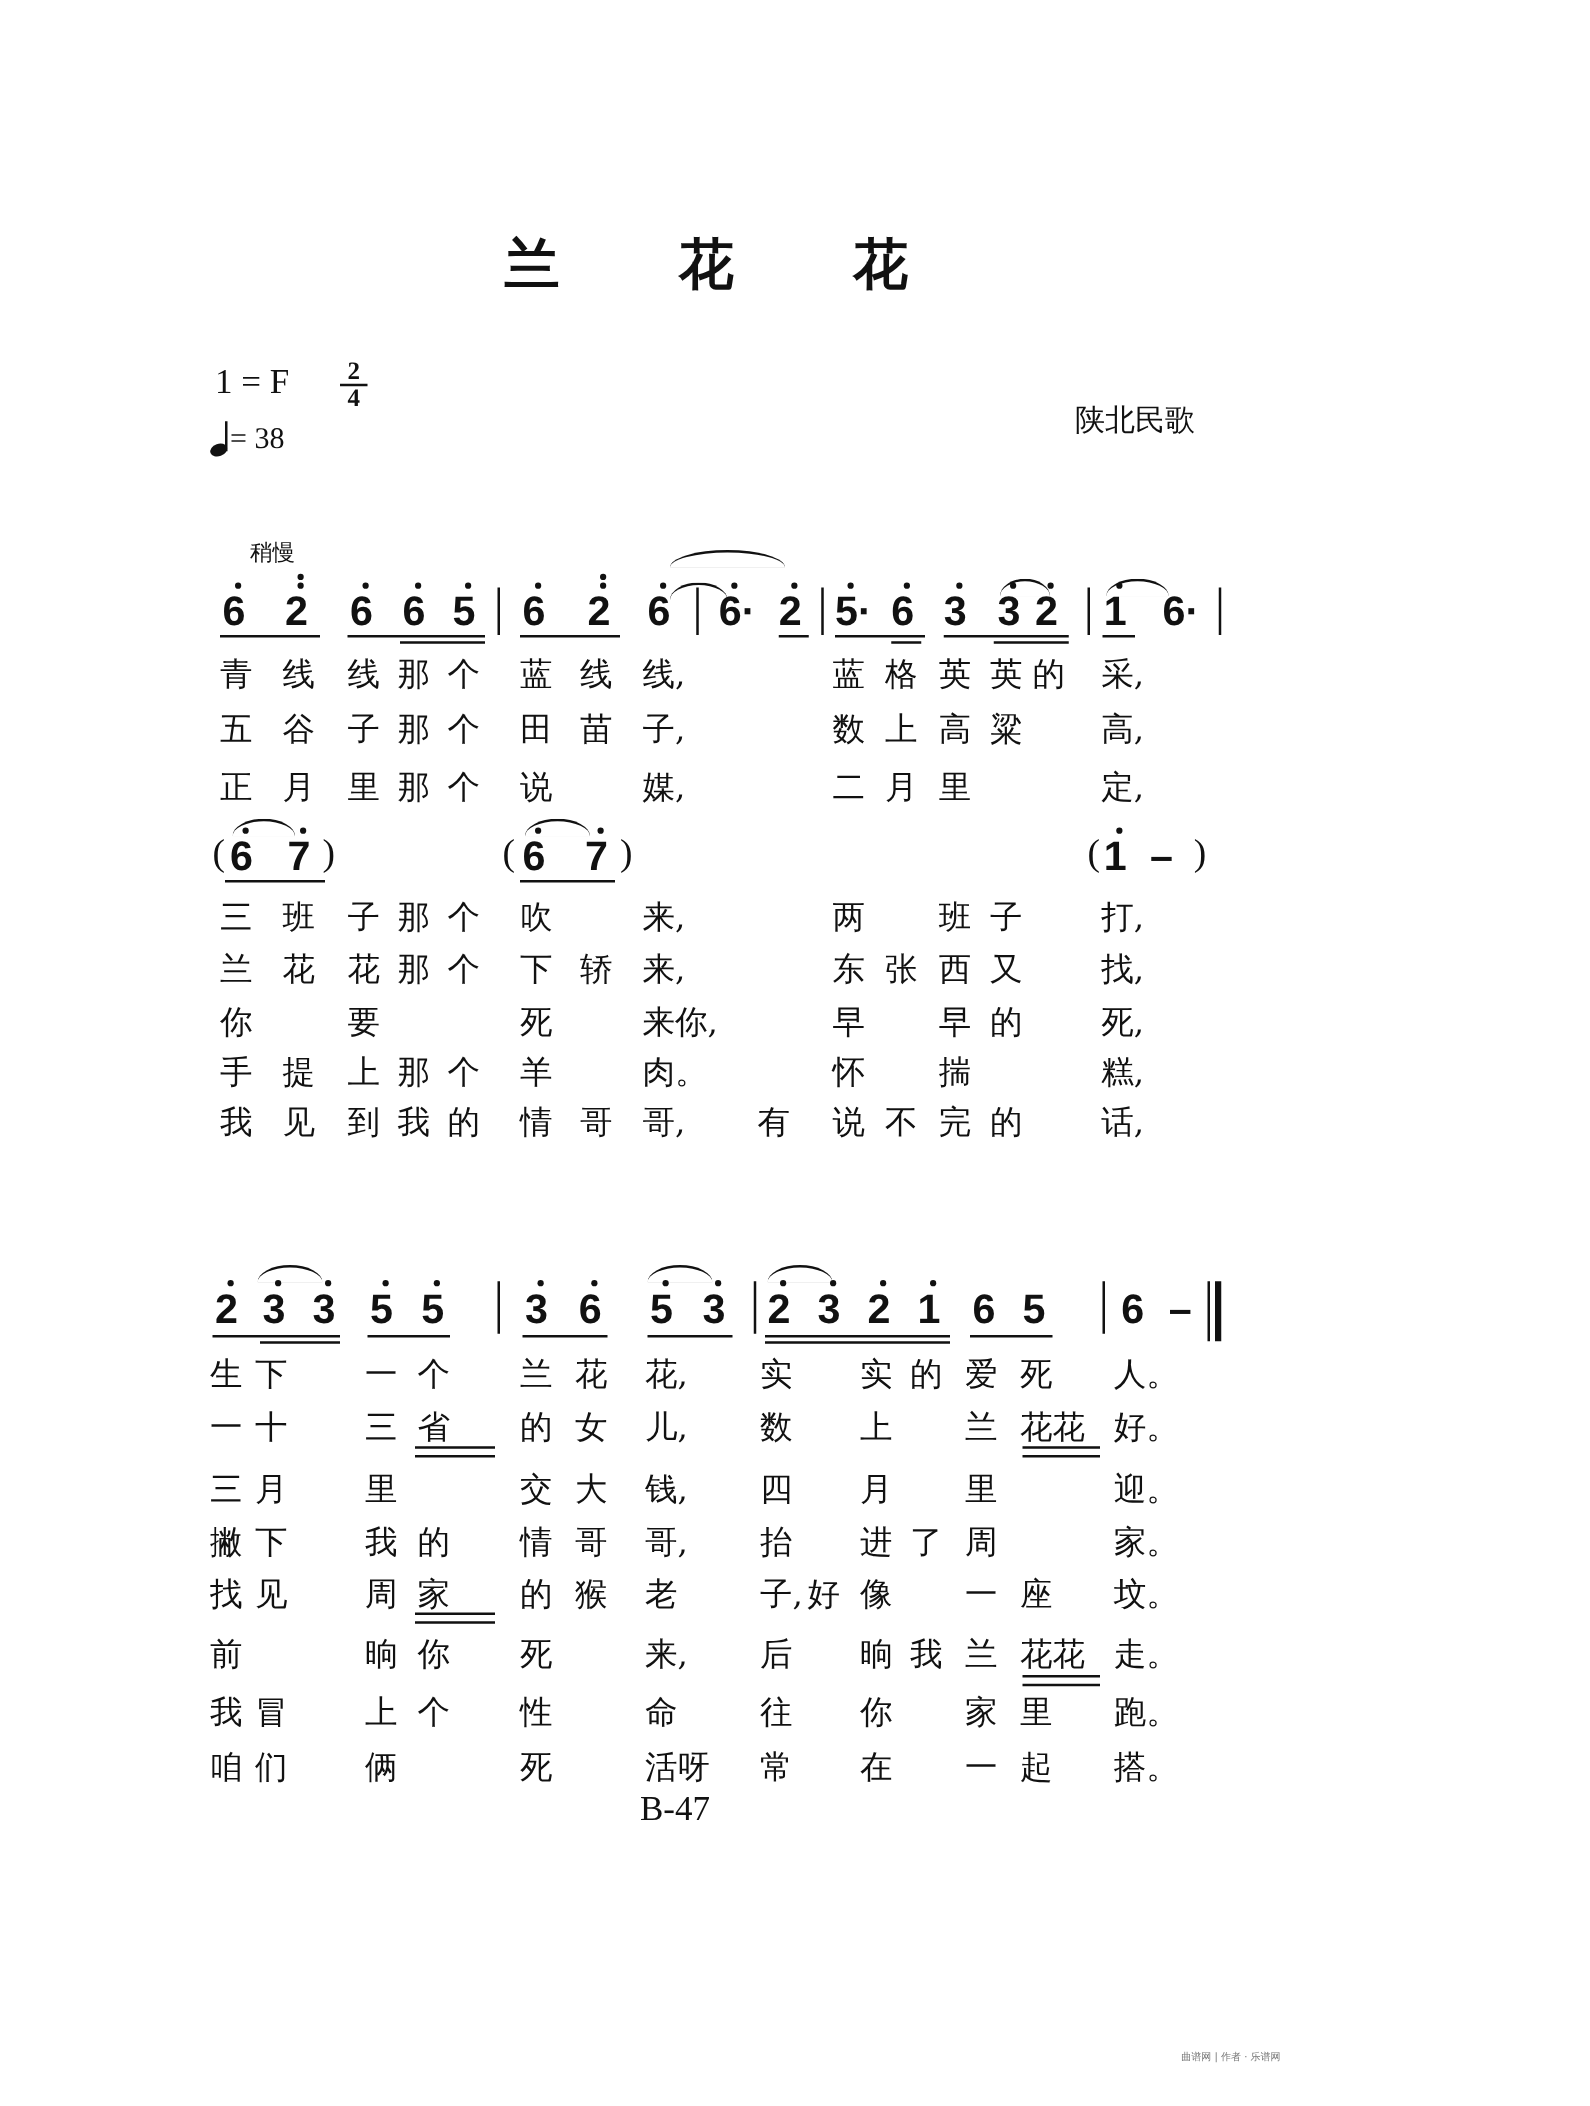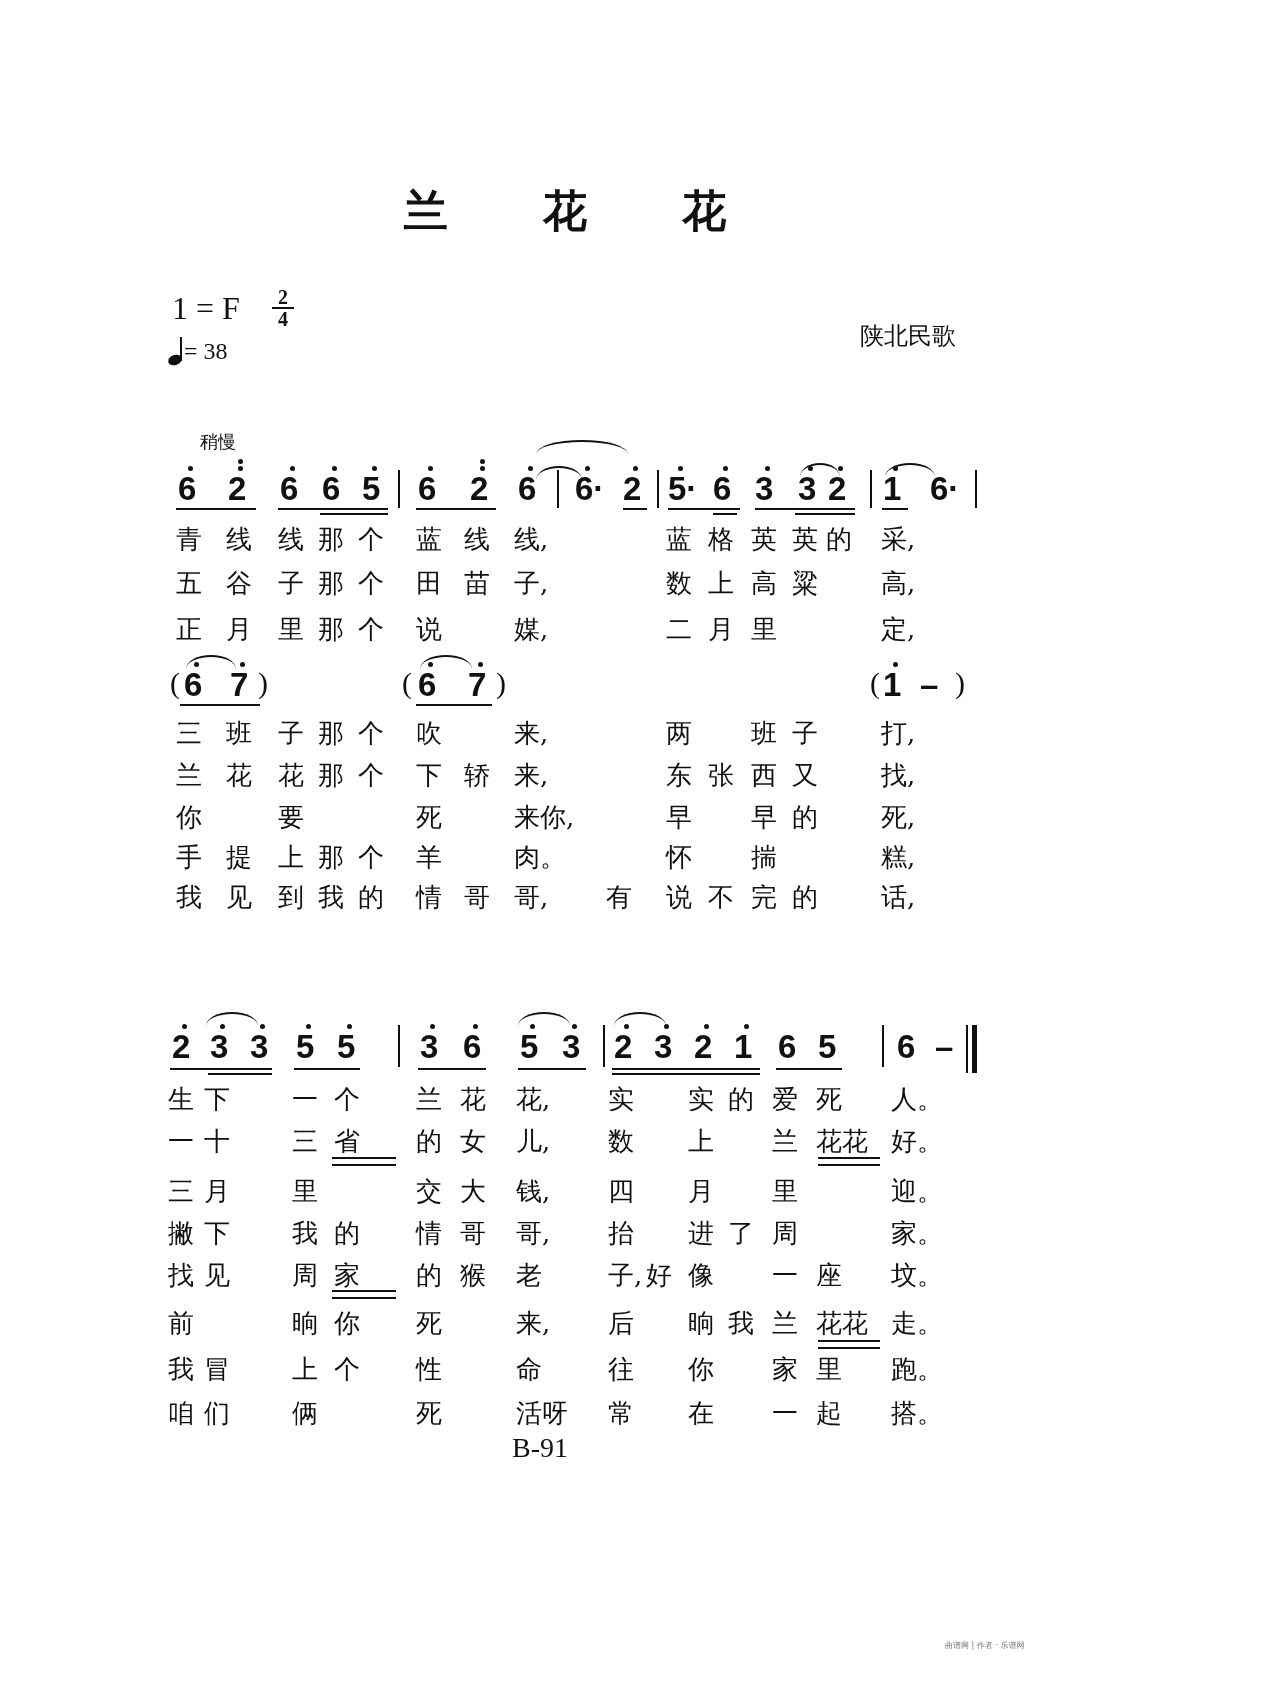--- a/index.html
+++ b/index.html
@@ -1,19 +1,19 @@
 <!DOCTYPE html>
 <html><head>
 <meta charset="utf-8">
 <style>
   html, body { margin:0; padding:0; background:#ffffff; }
   body { width:1272px; height:1685px; position:relative; overflow:hidden; color:#111; font-family:"DejaVu Sans", sans-serif; }
   .abs { position:absolute; }
   .title { left:0; width:1170px; top:182px; text-align:center; font-size:44px; font-weight:bold; letter-spacing:40px; font-family:"DejaVu Sans", sans-serif; }
-  .key { left:172px; top:290px; font-size:32px; font-family:"Liberation Serif", serif; }
+  .key { left:172px; top:290px; font-size:28px; font-family:"Liberation Serif", serif; }
   .tsig { left:272px; top:288px; font-size:20px; font-weight:bold; font-family:"Liberation Serif", serif; line-height:18px; text-align:center; width:22px; }
   .tsig .bar { border-top:2px solid #111; margin:1px 0; }
   .tempo { left:168px; top:338px; font-size:24px; font-family:"Liberation Serif", serif; }
   .tempo .note { display:inline-block; position:relative; width:16px; height:26px; vertical-align:bottom; }
   .tempo .note .head { position:absolute; left:0; bottom:0; width:14px; height:10px; background:#111; border-radius:50%; transform:rotate(-20deg); }
   .tempo .note .stem { position:absolute; left:12px; bottom:4px; width:2px; height:24px; background:#111; }
   .composer { left:860px; top:320px; font-size:24px;text-align:right; }
   .expr { left:200px; top:430px; font-size:18px; }
 
   .notes { font-family:"Liberation Sans", sans-serif; font-weight:bold; font-size:33px; }
@@ -101,21 +101,21 @@
 <div class="slur" style="left:518px;top:1012px;width:52px;"></div>
 <div class="slur" style="left:614px;top:1012px;width:52px;"></div>
 
 <div id="lyr2"></div>
 
 <div class="ul2" style="left:332px;top:1157px;width:64px;"></div>
 <div class="ul2" style="left:818px;top:1157px;width:62px;"></div>
 <div class="ul2" style="left:332px;top:1290px;width:64px;"></div>
 <div class="ul2" style="left:818px;top:1340px;width:62px;"></div>
 
-<div class="abs pageno">B-91</div>
+<div class="abs pageno">B-47</div>
 <div class="abs wm">曲谱网 | 作者 · 乐谱网</div>
 
 <div class="n notes" style="left: 178px; top: 472px; width: 24px; text-align: left;">6<span class="dot" style="top: -6px;"></span></div>
 <div class="n notes" style="left: 228px; top: 472px; width: 24px; text-align: left;">2<span class="dot" style="top: -6px;"></span><span class="dot" style="top: -13px;"></span></div>
 <div class="n notes" style="left: 280px; top: 472px; width: 24px; text-align: left;">6<span class="dot" style="top: -6px;"></span></div>
 <div class="n notes" style="left: 322px; top: 472px; width: 24px; text-align: left;">6<span class="dot" style="top: -6px;"></span></div>
 <div class="n notes" style="left: 362px; top: 472px; width: 24px; text-align: left;">5<span class="dot" style="top: -6px;"></span></div>
 <div class="n notes" style="left: 418px; top: 472px; width: 24px; text-align: left;">6<span class="dot" style="top: -6px;"></span></div>
 <div class="n notes" style="left: 470px; top: 472px; width: 24px; text-align: left;">2<span class="dot" style="top: -6px;"></span><span class="dot" style="top: -13px;"></span></div>
 <div class="n notes" style="left: 518px; top: 472px; width: 24px; text-align: left;">6<span class="dot" style="top: -6px;"></span></div>

